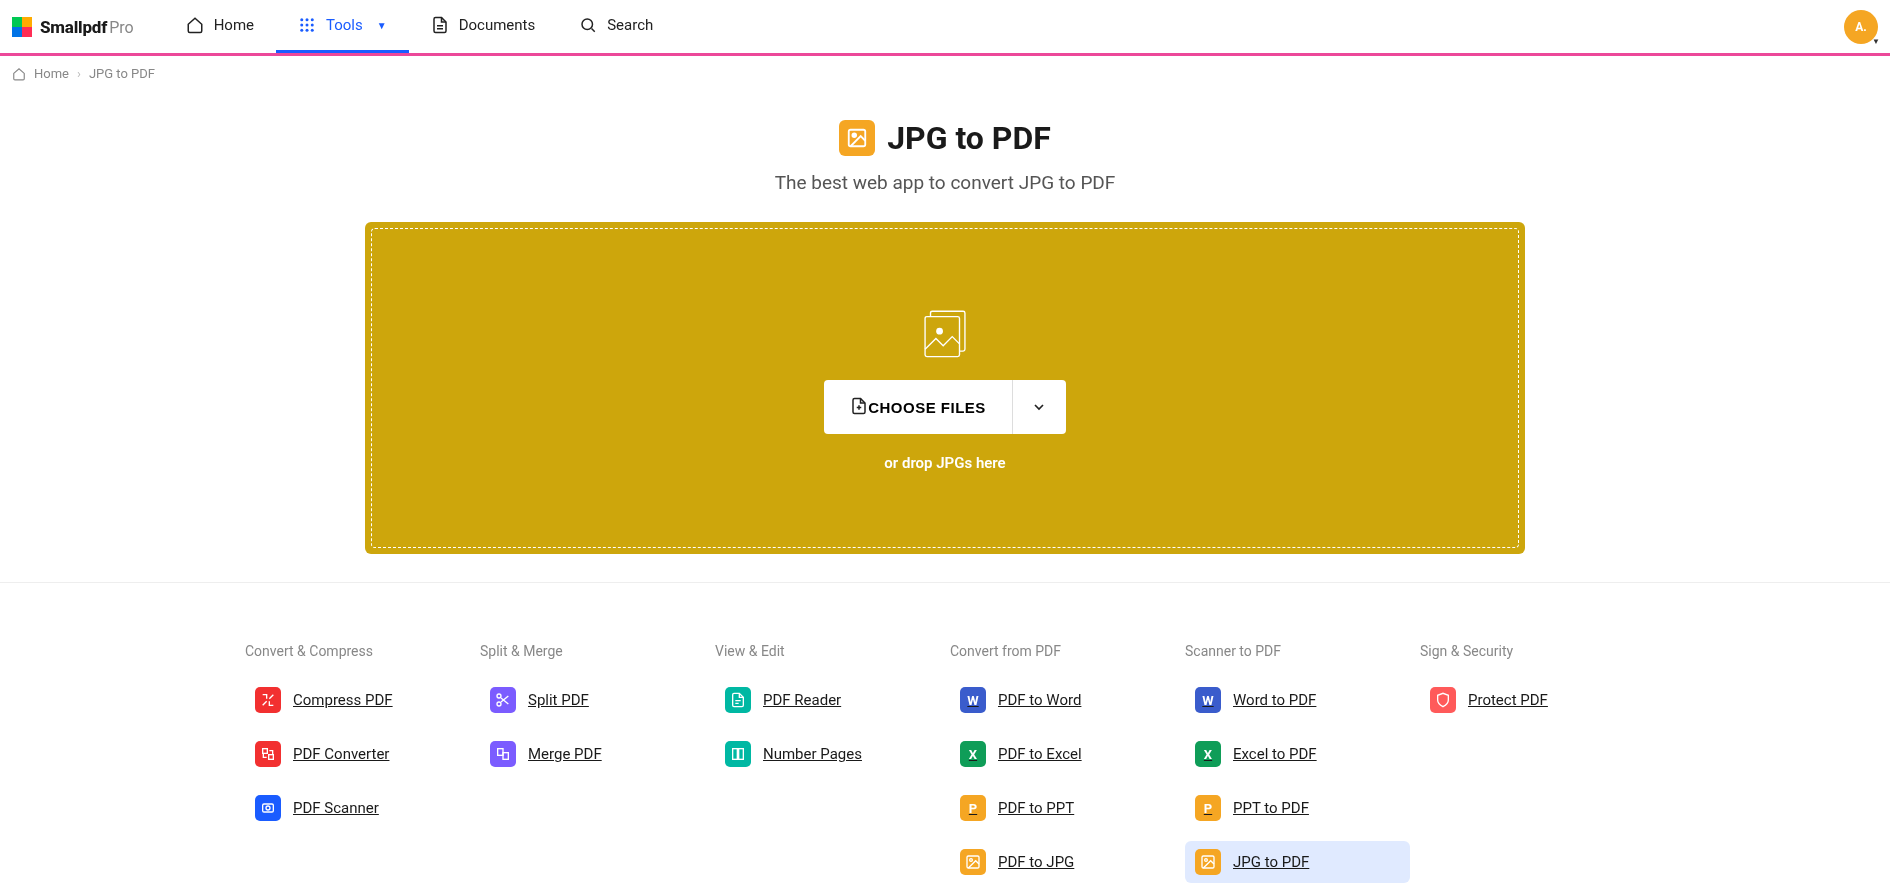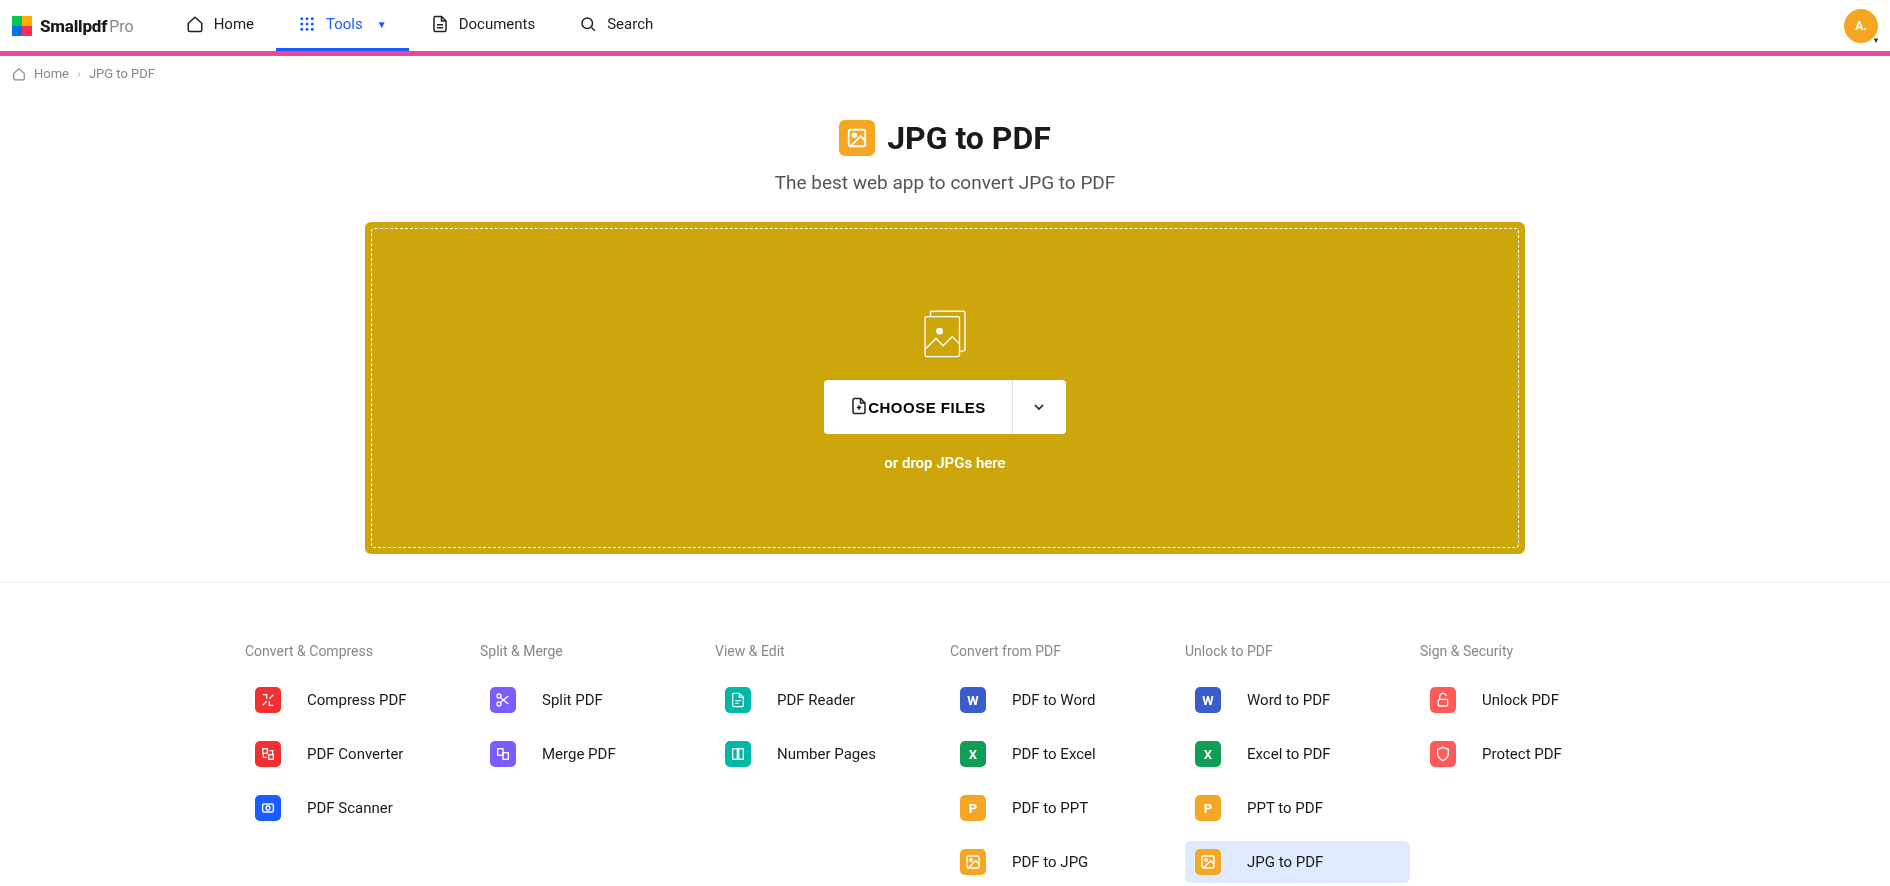--- a/index.html
+++ b/index.html
@@ -1,19 +1,19 @@
 <!DOCTYPE html>
 <html><head>
 <meta charset="utf-8">
 <style>
   * { box-sizing: border-box; margin: 0; padding: 0; }
   body { font-family: -apple-system, BlinkMacSystemFont, "Segoe UI", Roboto, Helvetica, Arial, sans-serif; color: #1a1a1a; background: #fff; width: 1890px; }
   
   
-  .header { display: flex; align-items: center; height: 56px; border-bottom: 5px solid #ec4899; padding: 0 12px; }
+  .header { display: flex; align-items: center; height: 56px; border-bottom: 3px solid #ec4899; padding: 0 12px; }
   .logo-wrap { display: flex; align-items: center; gap: 8px; margin-right: 30px; }
   .logo-sq { width: 20px; height: 20px; display: grid; grid-template-columns: 1fr 1fr; grid-template-rows: 1fr 1fr; }
   .logo-sq div:nth-child(1){background:#00c853;}
   .logo-sq div:nth-child(2){background:#ffab00;}
   .logo-sq div:nth-child(3){background:#0073e6;}
   .logo-sq div:nth-child(4){background:#ff2d55;}
   .brand { font-weight: 800; font-size: 17px; letter-spacing: -0.2px; }
   .brand-suffix { font-weight: 400; color: #888; margin-left: 2px; }
   .nav { display: flex; align-items: center; height: 100%; }
   .nav-item { display: flex; align-items: center; gap: 10px; padding: 0 22px; height: 100%; cursor: pointer; font-size: 15px; color: #222; border-bottom: 3px solid transparent; }
@@ -44,21 +44,21 @@
   .dz-image { width:58px; height:58px; margin-bottom:18px; position:relative; }
   .choose-wrap { display:flex; }
   .choose-btn { background:#fff; border:none; height:54px; padding:0 26px; display:flex; align-items:center; font-size:15px; font-weight:700; letter-spacing:0.5px; cursor:pointer; border-top-left-radius:4px; border-bottom-left-radius:4px; }
   .choose-drop { background:#fff; border:none; border-left:1px solid #ddd; width:54px; display:flex; align-items:center; justify-content:center; cursor:pointer; border-top-right-radius:4px; border-bottom-right-radius:4px; }
   .drop-text { color:#fff; font-size:15px; font-weight:600; margin-top:20px; }
 
   
   .tools-section { border-top:1px solid #eee; margin-top:28px; padding: 60px 0 40px; }
   .tools-grid { width:1400px; margin:0 auto; display:grid; grid-template-columns: repeat(6, 1fr); gap:10px 10px; }
   .tool-col-title { font-size:14px; color:#888; margin-bottom:20px; }
-  .tool-item { display:flex; align-items:center; gap:26px; padding:8px 10px; border-radius:6px; cursor:pointer; font-size:15px; margin-bottom:12px; }
+  .tool-item { display:flex; align-items:center; gap:12px; padding:8px 10px; border-radius:6px; cursor:pointer; font-size:15px; margin-bottom:12px;text-decoration:underline; }
   .tool-item.highlight { background:#e0eaff; }
   .tool-icon { width:26px; height:26px; border-radius:5px; display:flex; align-items:center; justify-content:center; flex-shrink:0; }
   .ic-red { background:#f23030; }
   .ic-blue { background:#1a5cff; }
   .ic-purple { background:#7b5cff; }
   .ic-teal { background:#00b8a3; }
   .ic-darkblue { background:#3a5ccc; }
   .ic-green { background:#0f9d58; }
   .ic-orange { background:#f5a623; }
   .ic-pink { background:#e040a0; }
@@ -298,21 +298,21 @@
               <rect x="3" y="3" width="18" height="18" rx="2"></rect>
               <circle cx="9" cy="9" r="2"></circle>
               <path d="m21 15-5-5L5 21"></path>
             </svg>
           </div>
         <span>PDF to JPG</span>
       </div>
     </div>
 
     <div>
-      <div class="tool-col-title">Unlock to PDF</div>
+      <div class="tool-col-title">Scanner to PDF</div>
       <div class="tool-item">
         <div class="tool-icon ic-darkblue">
             <span>W</span>
           </div>
         <span>Word to PDF</span>
       </div>
       <div class="tool-item">
         <div class="tool-icon ic-green">
             <span>X</span>
           </div>
@@ -334,29 +334,20 @@
           </div>
         <span>JPG to PDF</span>
       </div>
     </div>
 
     <div>
       <div class="tool-col-title">Sign &amp; Security</div>
       <div class="tool-item">
         <div class="tool-icon ic-coral">
             <svg viewBox="0 0 24 24" fill="none" stroke="#fff" stroke-width="2">
-              <rect x="5" y="11" width="14" height="10" rx="2"></rect>
-              <path d="M7 11V7a5 5 0 0 1 9.9-1"></path>
-            </svg>
-          </div>
-        <span>Unlock PDF</span>
-      </div>
-      <div class="tool-item">
-        <div class="tool-icon ic-coral">
-            <svg viewBox="0 0 24 24" fill="none" stroke="#fff" stroke-width="2">
               <path d="M12 22s8-4 8-10V5l-8-3-8 3v7c0 6 8 10 8 10z"></path>
             </svg>
           </div>
         <span>Protect PDF</span>
       </div>
     </div>
   </div>
 </div>
 
 </body></html>

